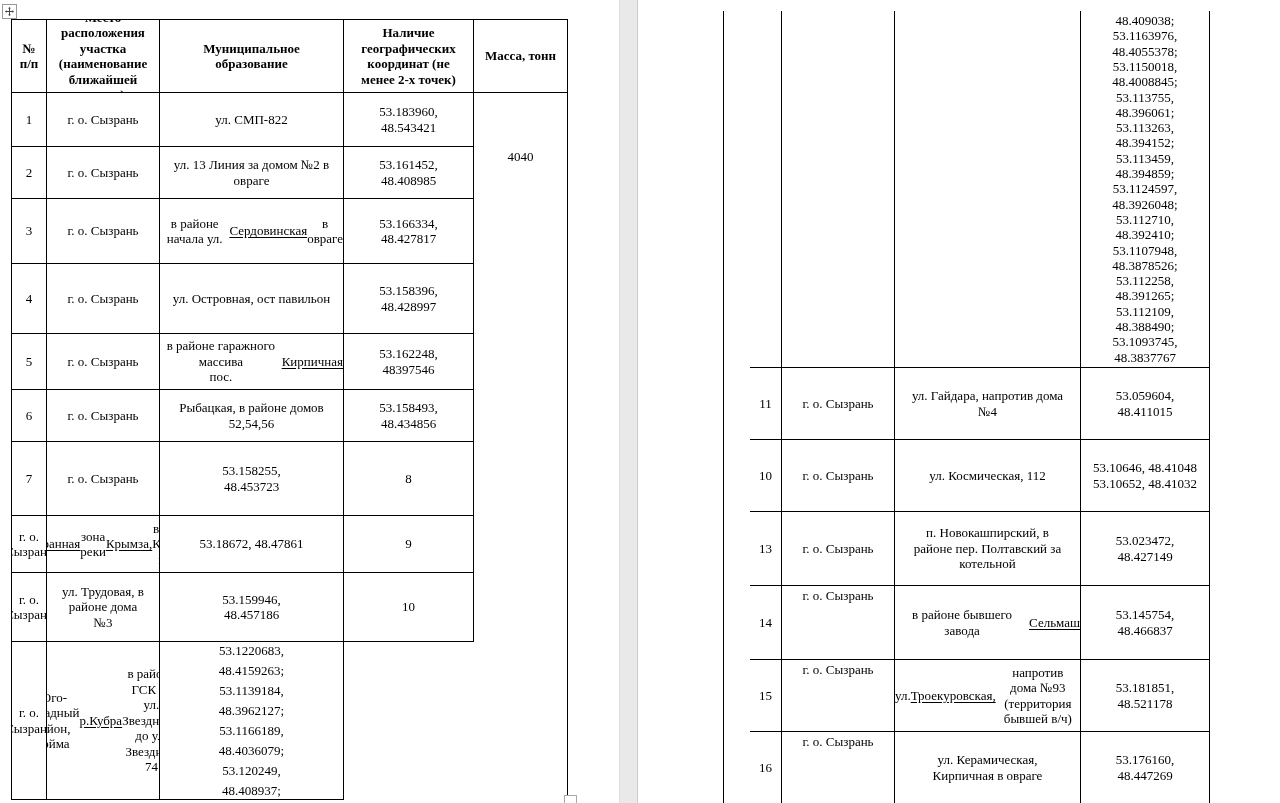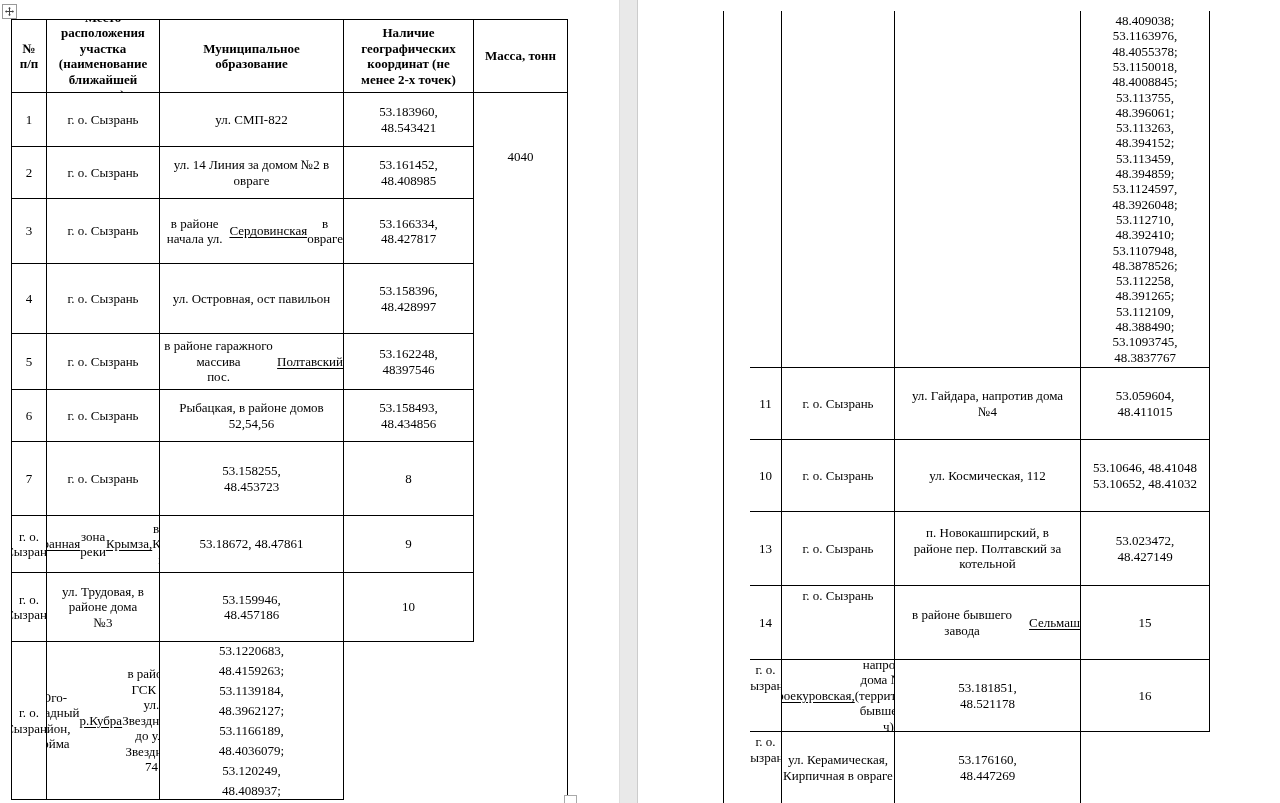--- a/index.html
+++ b/index.html
@@ -88,39 +88,39 @@
 менее 2-х точек)</div>
   <div class="c h">Масса, тонн</div>
   <div class="c mass1 no-bb">4040</div>
 <div class="c">1</div>
     <div class="c">г. о. Сызрань</div>
     <div class="c"><span>ул. СМП-822</span></div>
     <div class="c">53.183960,
 48.543421</div>
     <div class="c">2</div>
     <div class="c">г. о. Сызрань</div>
-    <div class="c"><span>ул. 14 Линия за домом №2 в
+    <div class="c"><span>ул. 13 Линия за домом №2 в
 овраге</span></div>
     <div class="c">53.161452,
 48.408985</div>
     <div class="c">3</div>
     <div class="c">г. о. Сызрань</div>
     <div class="c"><span>в районе начала ул.
 </span><span class="misspelled">Сердовинская</span><span> в овраге</span></div>
     <div class="c">53.166334,
 48.427817</div>
     <div class="c">4</div>
     <div class="c">г. о. Сызрань</div>
     <div class="c"><span>ул. Островная, ост павильон</span></div>
     <div class="c">53.158396,
 48.428997</div>
     <div class="c">5</div>
     <div class="c">г. о. Сызрань</div>
     <div class="c"><span>в районе гаражного массива
-пос. </span><span class="misspelled">Полтавский</span></div>
+пос. </span><span class="misspelled">Кирпичная</span></div>
     <div class="c">53.162248,
 48397546</div>
     <div class="c">6</div>
     <div class="c">г. о. Сызрань</div>
     <div class="c"><span>Рыбацкая, в районе домов
 52,54,56</span></div>
     <div class="c">53.158493,
 48.434856</div>
     <div class="c">7</div>
     <div class="c">г. о. Сызрань</div>
@@ -199,20 +199,22 @@
     <div class="c">г. о. Сызрань</div>
     <div class="c"><span>п. Новокашпирский, в
 районе пер. Полтавский за
 котельной</span></div>
     <div class="c">53.023472,
 48.427149</div>
     <div class="c">14</div>
     <div class="c top">г. о. Сызрань</div>
     <div class="c"><span>в районе бывшего завода
 </span><span class="misspelled">Сельмаш</span></div>
+    <div class="c">53.145754,
+48.466837</div>
     <div class="c">15</div>
     <div class="c top">г. о. Сызрань</div>
     <div class="c"><span>ул. </span><span class="misspelled">Троекуровская,</span><span> напротив
 дома №93 (территория
 бывшей в/ч)</span></div>
     <div class="c">53.181851,
 48.521178</div>
     <div class="c">16</div>
     <div class="c top">г. о. Сызрань</div>
     <div class="c"><span>ул. Керамическая,

